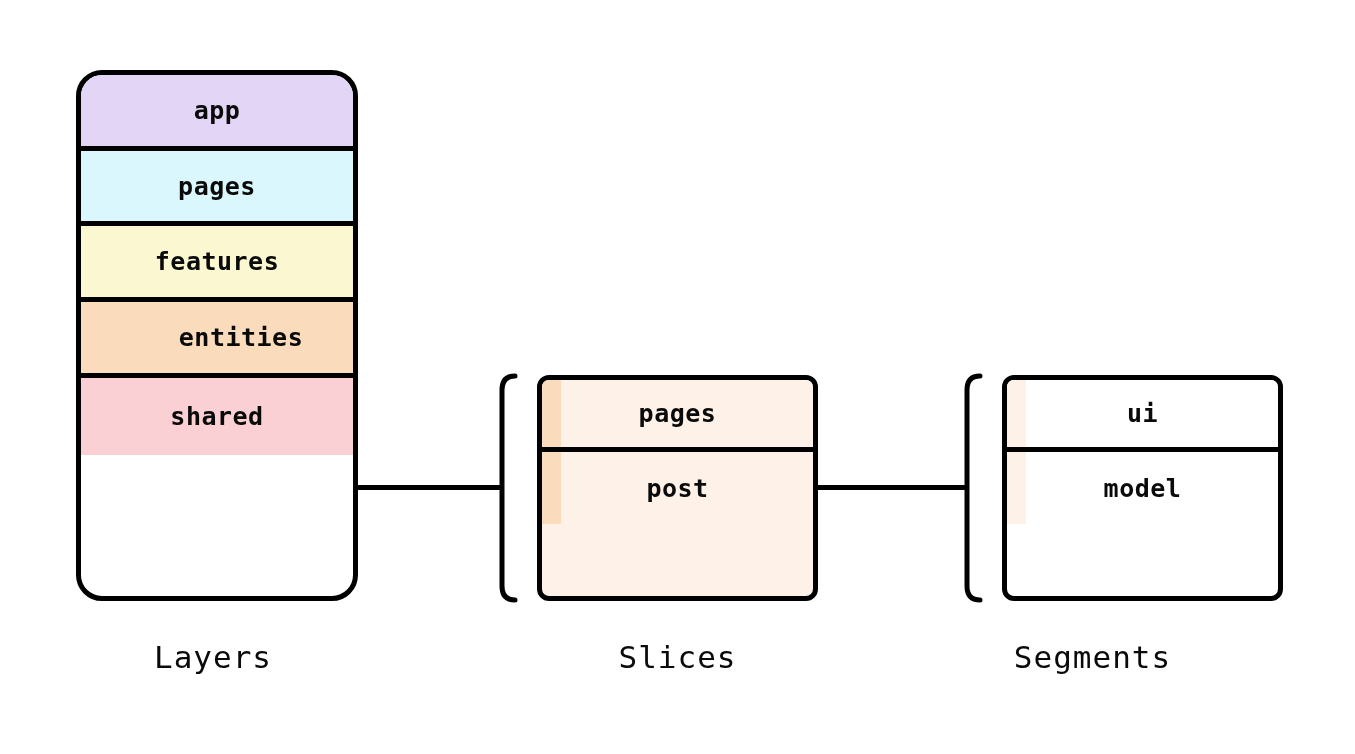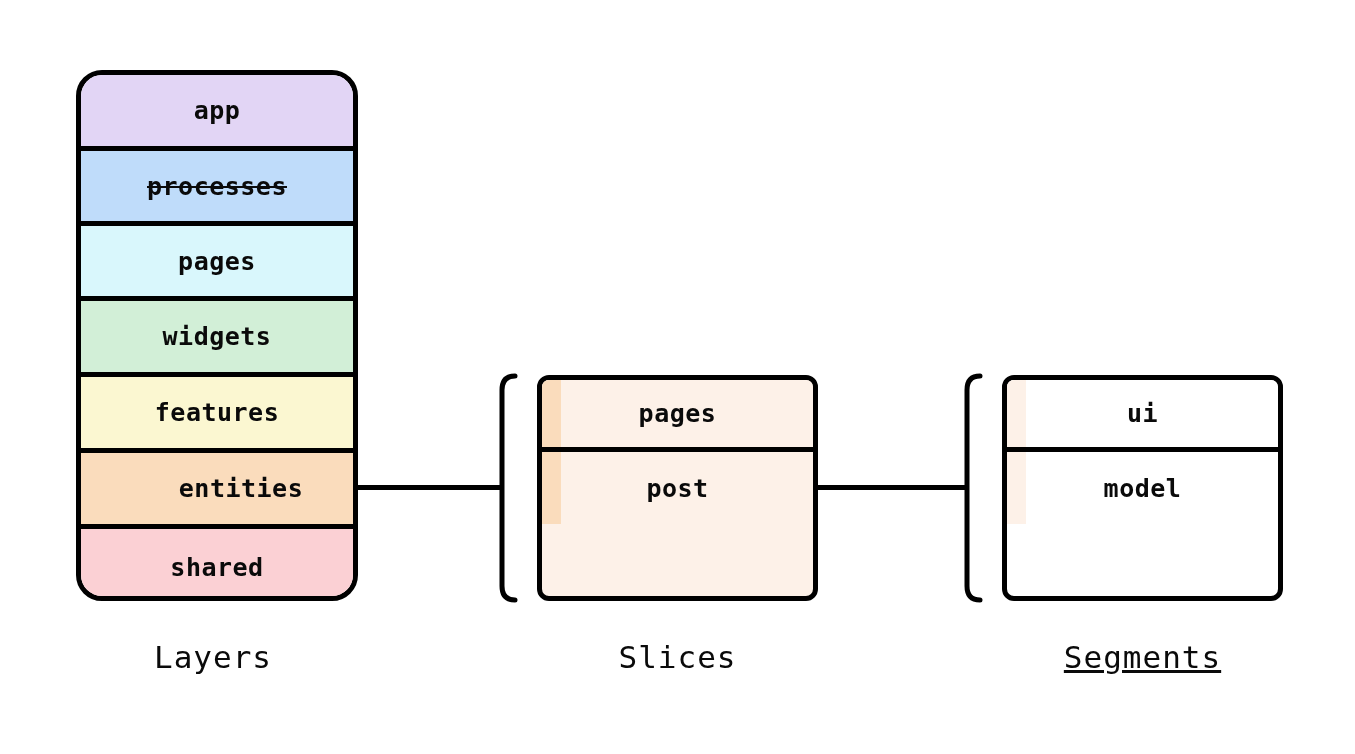--- a/index.html
+++ b/index.html
@@ -106,31 +106,25 @@
 <div id="diagram">
 
   <div class="group">
 
     <div class="stack" id="layers-stack" style="left:76px; top:70px; width:282px; height:531px;border-radius:26px;">
 
       <div class="row" style="height:76px; background:#E2D5F5;">
         <span class="row-label">app</span>
       </div>
 
-      <div class="row" style="height:75px; background:#BFDCFA;">
-        <span class="row-label struck">processes</span>
-      </div>
 
       <div class="row" style="height:75px; background:#D9F7FC;">
         <span class="row-label">pages</span>
       </div>
 
-      <div class="row" style="height:76px; background:#D2EFD7;">
-        <span class="row-label">widgets</span>
-      </div>
 
       <div class="row" style="height:76px; background:#FBF7D1;">
         <span class="row-label">features</span>
       </div>
 
       <div class="row" style="height:76px; background:#FADCBC;padding-left:48px;">
         <span class="row-label">entities</span>
       </div>
 
       <div class="row" style="height:77px; background:#FBD0D4;">
@@ -188,16 +182,16 @@
       </div>
 
       <div class="row" style="height:72px; background:#FFFFFF;">
         <span class="accent" style="background:#FDF1E8;"></span>
         <span class="row-label">model</span>
       </div>
 
 
     </div>
 
-    <div class="caption" style="left:1002px; top:639px; width:281px;text-decoration:underline;">Segments</div>
+    <div class="caption" style="left:952px; top:639px; width:281px;">Segments</div>
   </div>
 
 </div>
 
 </body></html>

